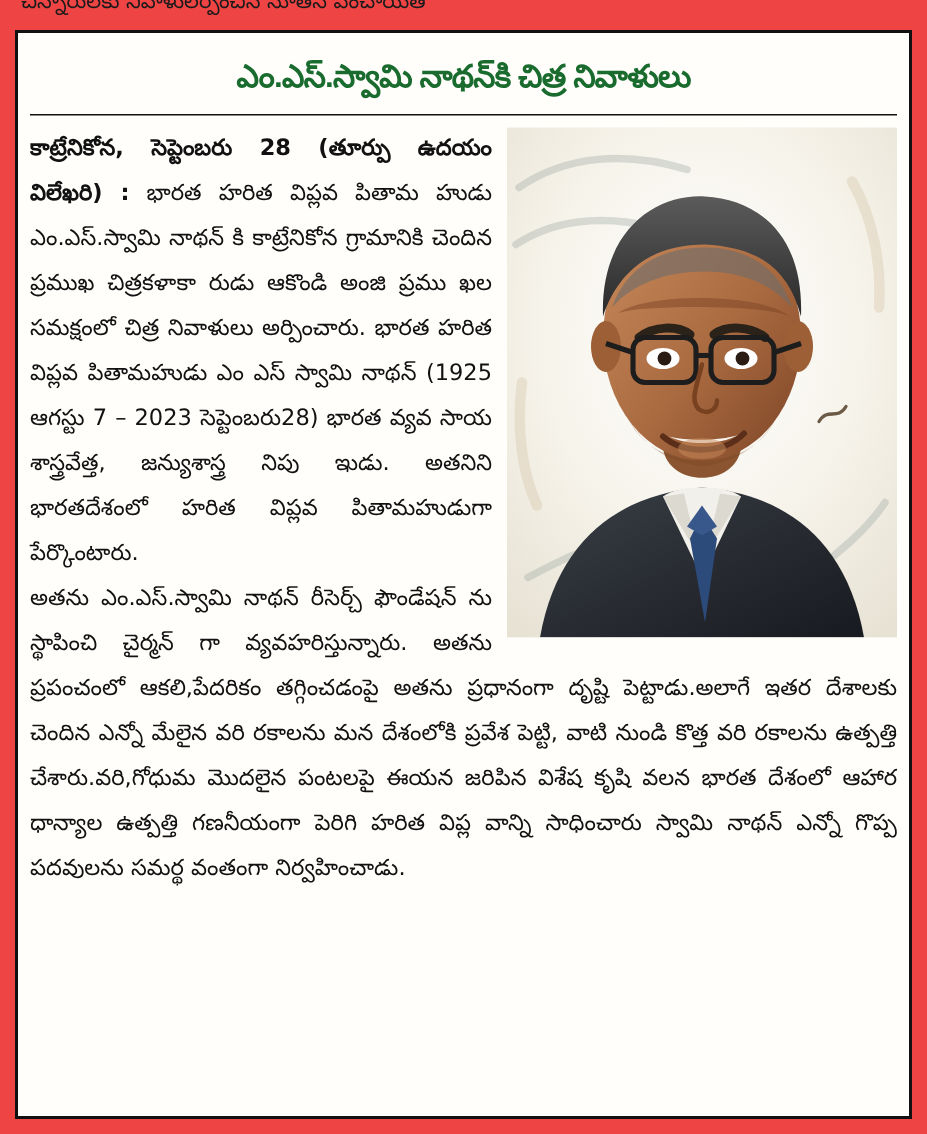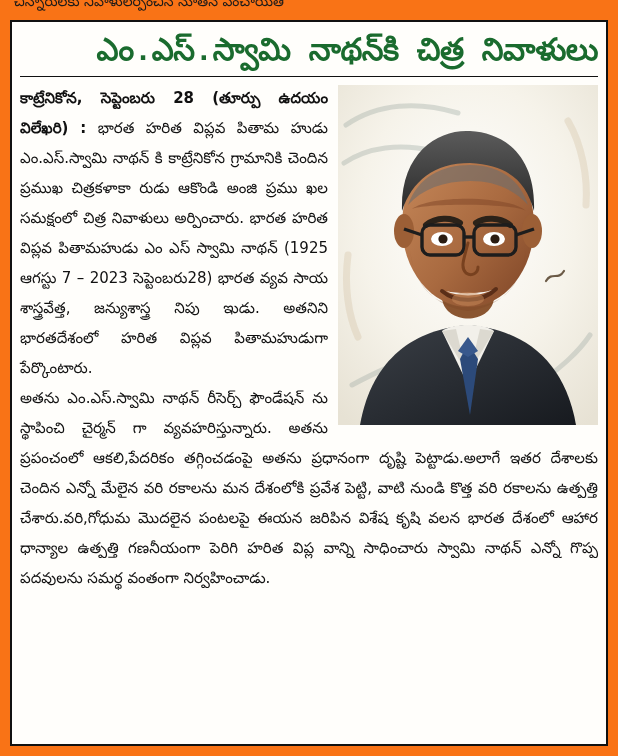--- a/index.html
+++ b/index.html
@@ -10,21 +10,21 @@
   body {
     width: 618px;
     height: 756px;
     font-family: "Liberation Sans", sans-serif;
     overflow: hidden;
   }
   .page {
     position: relative;
     width: 618px;
     height: 756px;
-    background: #f97316;
+    background: #ef4444;
   }
   
   .top-cut {
     position: absolute;
     top: 0px;
     left: 14px;
     width: 590px;
     height: 14px;
     overflow: hidden;
     color: #1a1a1a;
@@ -42,25 +42,25 @@
     top: 20px;
     left: 10px;
     width: 598px;
     height: 726px;
     border: 2px solid #111;
     box-sizing: border-box;
     background: #fffefb;
     padding: 6px 8px 4px 8px;
   }
   .headline {
-    text-align: right;
+    text-align: center;
     color: #1a6b2e;
-    font-family: Liberation Mono, monospace;
+    font-family: Liberation Sans, sans-serif;
     font-weight: bold;
-    font-size: 31px;
+    font-size: 21px;
     line-height: 36px;
     letter-spacing: -0.5px;
     padding: 6px 0 2px 0;
     white-space: nowrap;
   }
   .rule {
     width: 100%;
     height: 0;
     border-top: 1px solid #111;
     margin: 4px 0 6px 0;

